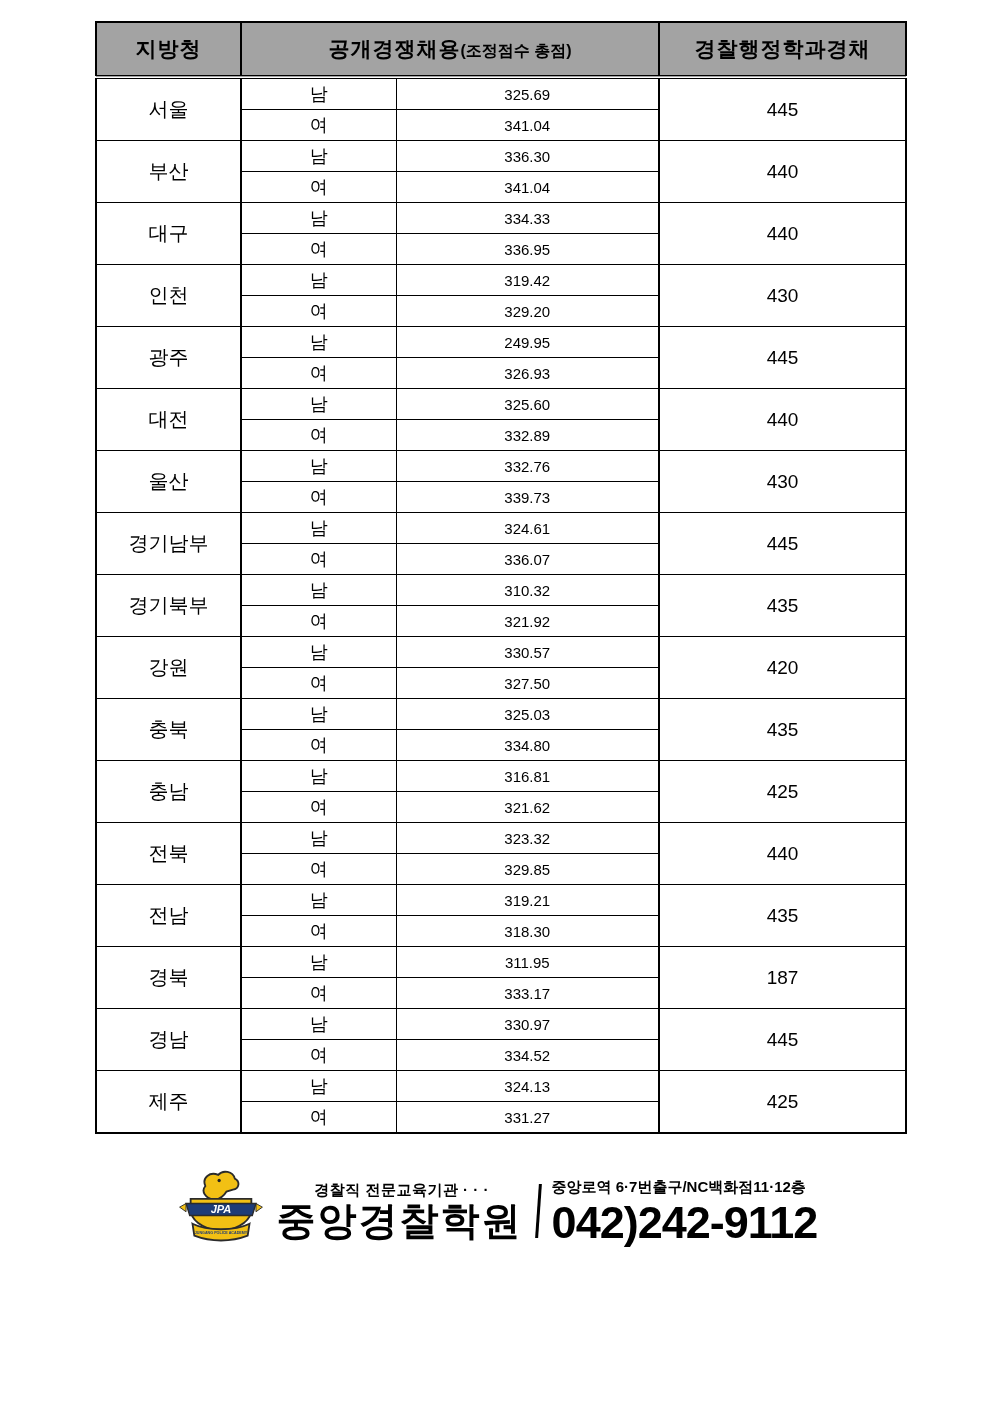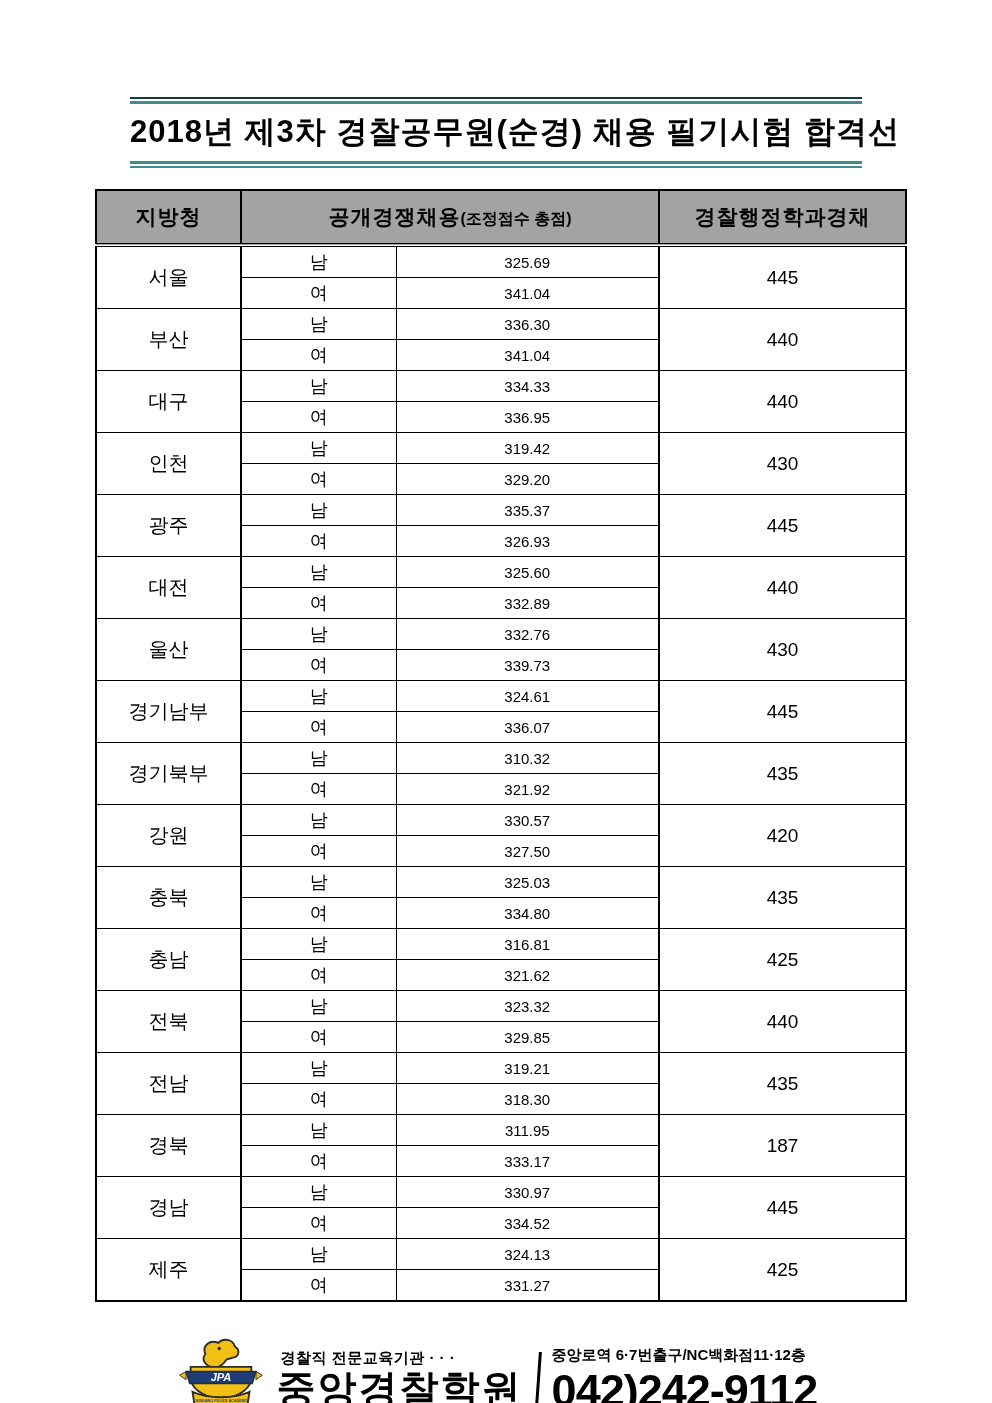--- a/index.html
+++ b/index.html
@@ -78,20 +78,21 @@
     margin-top: 36px;
   }
   .logo-wrap { margin-right: 10px; }
   .brand-block { text-align: left; }
   .tagline {
     font-size: 15px;
     font-weight: bold;
     margin: 0 0 1px 4px;
     letter-spacing: 0.5px;
     white-space: nowrap;
+    text-align: center;
   }
   .academy-name {
     font-size: 39px;
     font-weight: bold;
     line-height: 1.02;
     letter-spacing: 2px;
     white-space: nowrap;
   }
   .footer-divider {
     width: 3px; height: 54px;
@@ -112,27 +113,20 @@
     line-height: 1.0;
     letter-spacing: -1px;
     white-space: nowrap;
   }
 </style>
 </head>
 <body>
 
 <div class="page">
 
-  <div class="title-block">
-    <div class="rule-top-thin"></div>
-    <div class="rule-top-thick"></div>
-    <div class="title-text">2018년 제3차 경찰공무원(순경) 채용 필기시험 합격선</div>
-    <div class="rule-bot-thick"></div>
-    <div class="rule-bot-thin"></div>
-  </div>
 
   <table class="score-table">
     <colgroup>
       <col class="col-region">
         <col class="col-gender">
         <col class="col-score">
         <col class="col-admin">
     </colgroup>
     <thead>
       <tr>
@@ -180,21 +174,21 @@
           <td class="c-score">319.42</td>
           <td class="c-admin" rowspan="2">430</td>
         </tr>
         <tr class="row-female">
           <td class="c-gender">여</td>
           <td class="c-score">329.20</td>
         </tr>
         <tr class="row-male">
           <td class="c-region" rowspan="2">광주</td>
           <td class="c-gender">남</td>
-          <td class="c-score">335.37</td>
+          <td class="c-score">249.95</td>
           <td class="c-admin" rowspan="2">445</td>
         </tr>
         <tr class="row-female">
           <td class="c-gender">여</td>
           <td class="c-score">326.93</td>
         </tr>
         <tr class="row-male">
           <td class="c-region" rowspan="2">대전</td>
           <td class="c-gender">남</td>
           <td class="c-score">325.60</td>

